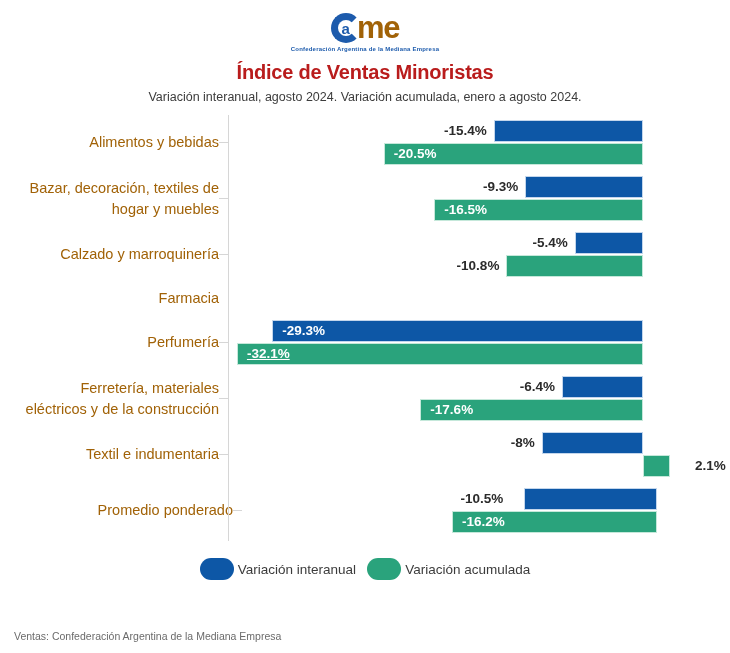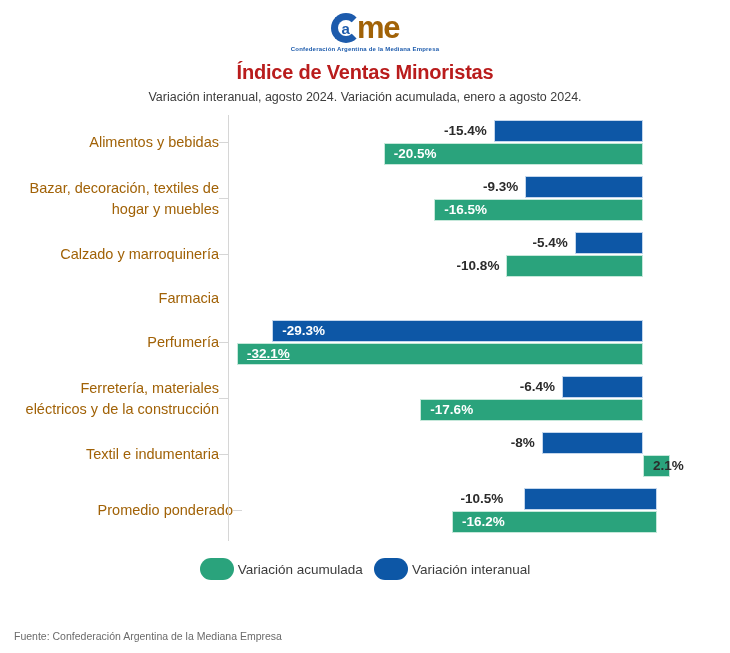--- a/index.html
+++ b/index.html
@@ -138,44 +138,44 @@
         </div>
         <div class="row">
           <div class="cat">
             <div>Textil e indumentaria</div>
           </div>
           <div class="plotcell">
             <div class="tick"></div>
             <div class="bar s0" style="width: 101.2px; left: 313.8px; background: rgb(13, 87, 166);"></div>
             <span class="vlabel outside" style="top: 0px; right: 195.2px;">-8%</span>
             <div class="bar s1" style="width: 26.565px; left: 415px; background: rgb(42, 163, 124);"></div>
-            <span class="vlabel outside" style="top: 23px; left: 425px;">2.1%</span>
+            <span class="vlabel outside" style="top: 23px; left: 467px;">2.1%</span>
           </div>
         </div>
         <div class="row">
           <div class="cat">
             <div>Promedio ponderado</div>
           </div>
           <div class="plotcell">
             <div class="tick"></div>
             <div class="bar s0" style="width: 132.825px; left: 282.175px; background: rgb(13, 87, 166);"></div>
             <span class="vlabel outside" style="top: 0px; right: 226.825px;">-10.5%</span>
             <div class="bar s1" style="width: 204.93px; left: 210.07px; background: rgb(42, 163, 124);"></div>
             <span class="vlabel inside" style="top: 23px; left: 220.07px;">-16.2%</span>
           </div>
         </div>
       </div>
   </div>
 
   <div class="legend" id="legend">
       <div class="legend-item">
+        <span class="swatch" style="background: rgb(13, 87, 166);"></span>
+        <span class="legend-label">Variación interanual</span>
+      </div>
+      <div class="legend-item">
         <span class="swatch" style="background: rgb(42, 163, 124);"></span>
         <span class="legend-label">Variación acumulada</span>
       </div>
-      <div class="legend-item">
-        <span class="swatch" style="background: rgb(13, 87, 166);"></span>
-        <span class="legend-label">Variación interanual</span>
-      </div>
     </div>
 
-  <div class="footer">Fuente: Confederación Argentina de la Mediana Empresa</div>
+  <div class="footer">Ventas: Confederación Argentina de la Mediana Empresa</div>
 
 </div>
 
 </body></html>

